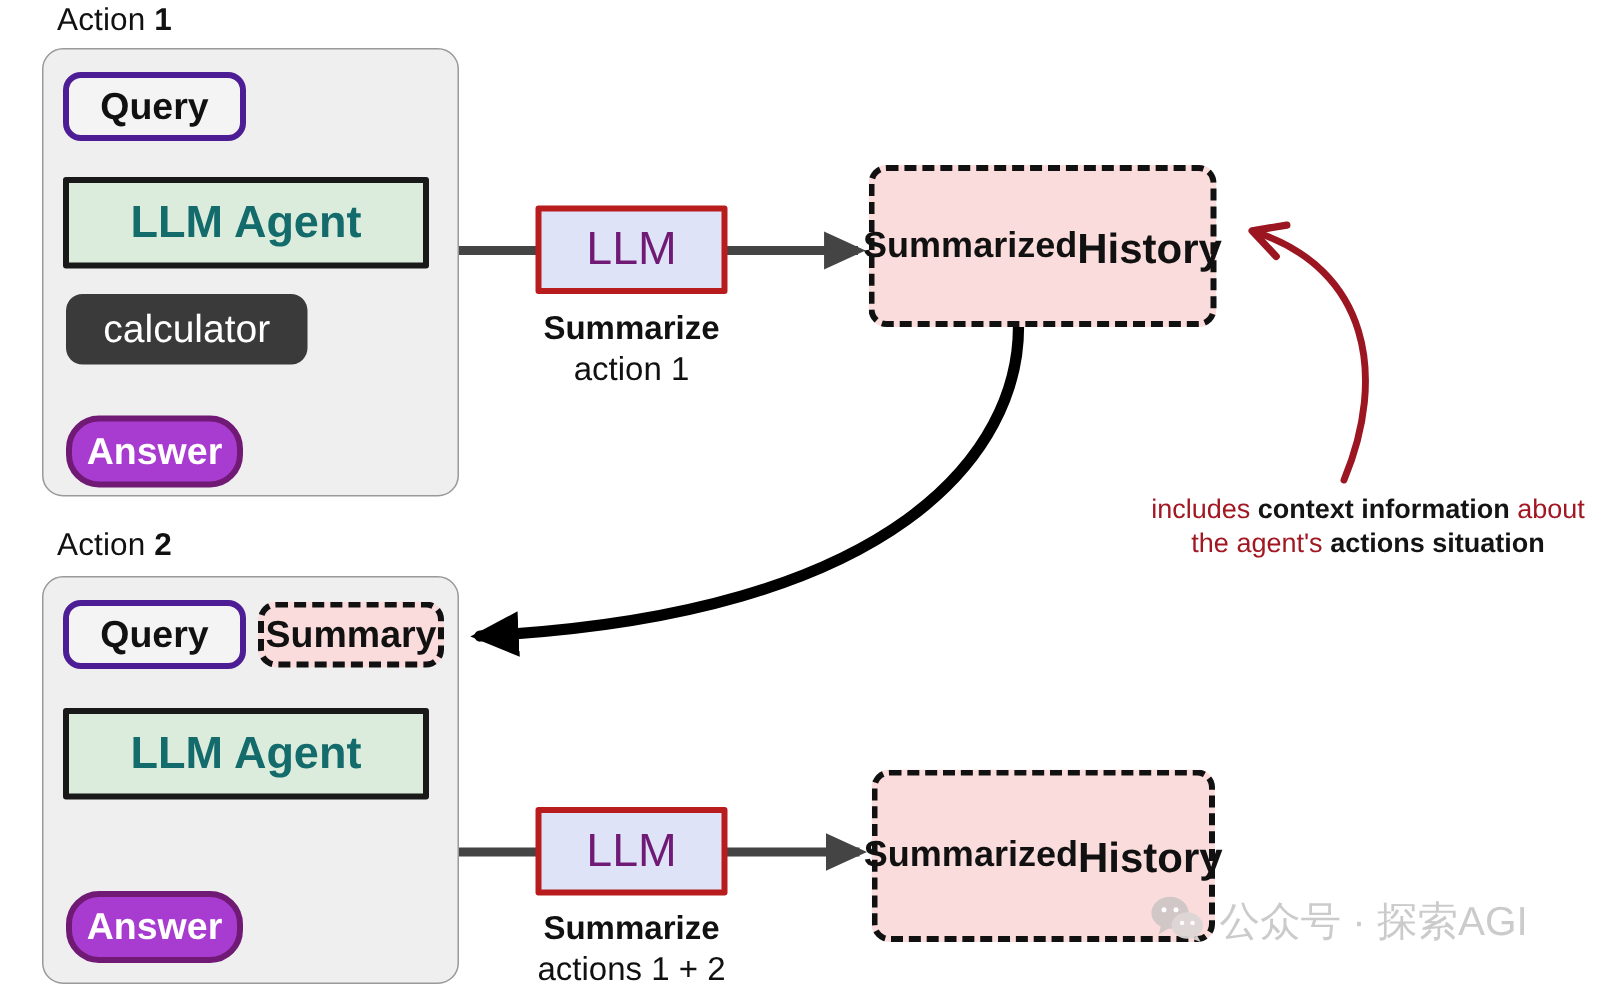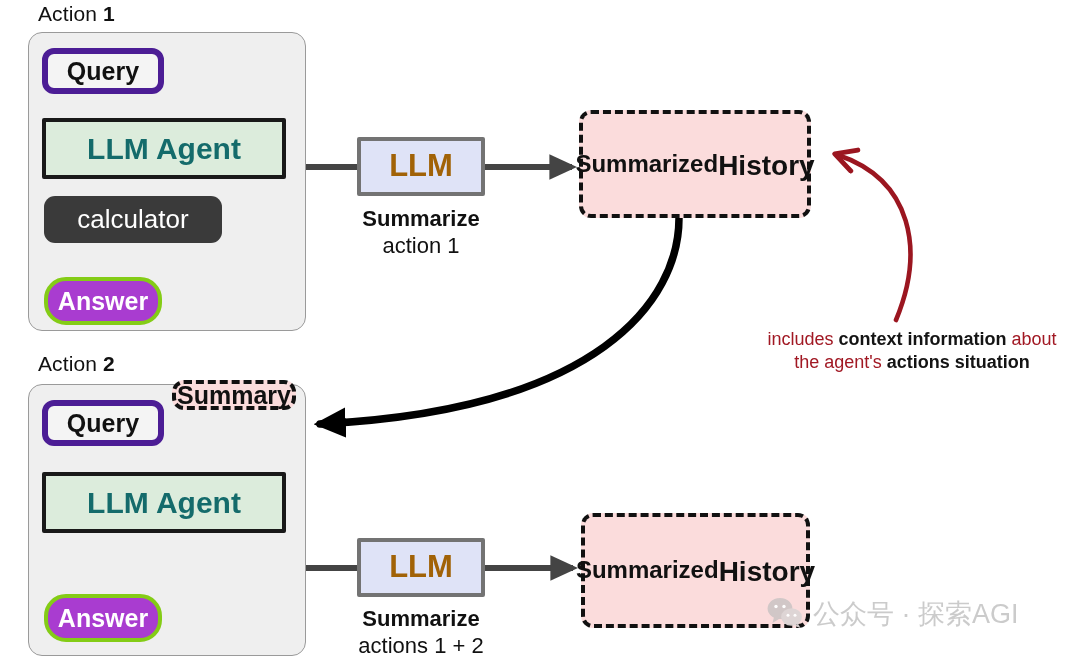--- a/index.html
+++ b/index.html
@@ -44,21 +44,21 @@
     font-size: 21px;
     color: #111111;
     letter-spacing: 0.1px;
     white-space: nowrap;
   }
   .action-caption b { font-weight: 700; }
 
   
   .query-box {
     background: #f4f4f4;
-    border: 6px solid #4c1d95;
+    border: 4px solid #4c1d95;
     border-radius: 12px;
     font-size: 25px;
     font-weight: 700;
     color: #111111;
   }
   .agent-box {
     background: #dcecdc;
     border: 4px solid #191919;
     border-radius: 2px;
     font-size: 30px;
@@ -67,33 +67,33 @@
   }
   .tool-box {
     background: #3a3a3a;
     border-radius: 11px;
     font-size: 26px;
     font-weight: 400;
     color: #ffffff;
   }
   .answer-box {
     background: #a93cd0;
-    border: 4px solid #84cc16;
+    border: 4px solid #701a75;
     border-radius: 22px;
     font-size: 25px;
     font-weight: 700;
     color: #ffffff;
   }
   .llm-box {
     background: #dfe3f7;
-    border: 4px solid #737373;
+    border: 4px solid #b91c1c;
     border-radius: 2px;
     font-size: 31px;
-    font-weight: 700;
-    color: #a16207;
+    font-weight: 400;
+    color: #701a75;
   }
 
   
   .dashed-pink {
     background: #fbdcdc;
     border: 4px dashed #111111;
     border-radius: 12px;
     color: #111111;
     flex-direction: row;
   }
@@ -197,21 +197,21 @@
   <div class="node action-panel" style="left:28px; top:32px; width:278px; height:299px;"></div>
 
   <div class="node query-box" style="left:42px; top:48px; width:122px; height:46px;">
     <span>Query</span>
   </div>
 
   <div class="node agent-box" style="left:42px; top:118px; width:244px; height:61px;">
     <span>LLM Agent</span>
   </div>
 
-  <div class="node tool-box" style="left:44px; top:196px; width:178px; height:47px;">
+  <div class="node tool-box" style="left:44px; top:196px; width:161px; height:47px;">
     <span>calculator</span>
   </div>
 
   <div class="node answer-box" style="left:44px; top:277px; width:118px; height:48px;">
     <span>Answer</span>
   </div>
 
   <div class="node llm-box" style="left:357px; top:137px; width:128px; height:59px;">
     <span>LLM</span>
   </div>
@@ -233,21 +233,21 @@
   <div class="action-caption" style="left:38px; top:352px;">
     <span>Action </span><b>2</b>
   </div>
 
   <div class="node action-panel" style="left:28px; top:384px; width:278px; height:272px;"></div>
 
   <div class="node query-box" style="left:42px; top:400px; width:122px; height:46px;">
     <span>Query</span>
   </div>
 
-  <div class="node summary-chip" style="left:172px; top:380px; width:124px; height:30px;">
+  <div class="node summary-chip" style="left:172px; top:401px; width:124px; height:44px;">
     <span>Summary</span>
   </div>
 
   <div class="node agent-box" style="left:42px; top:472px; width:244px; height:61px;">
     <span>LLM Agent</span>
   </div>
 
   <div class="node answer-box" style="left:44px; top:594px; width:118px; height:48px;">
     <span>Answer</span>
   </div>

